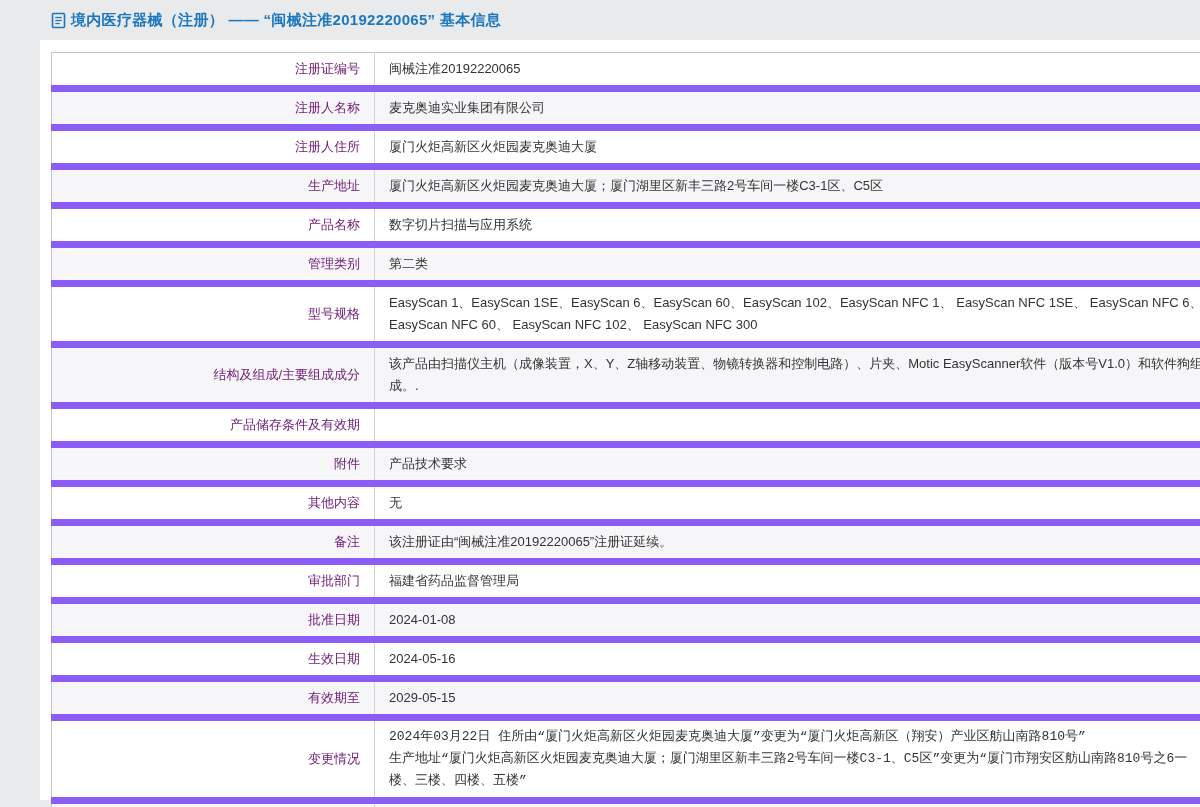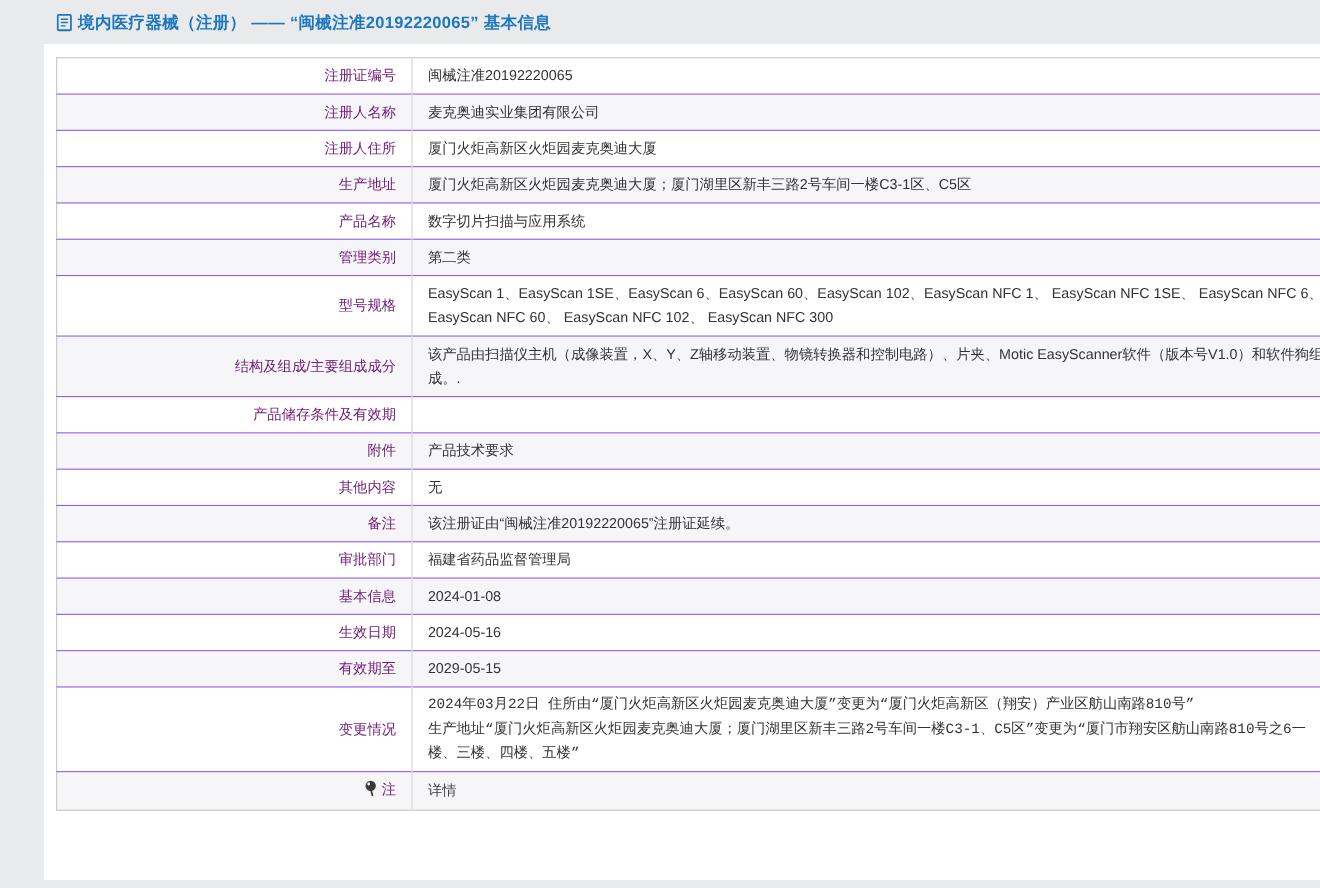--- a/index.html
+++ b/index.html
@@ -36,21 +36,21 @@
   }
 
   
   table.cert-table {
     width: 1171px;
     border-collapse: collapse;
     table-layout: fixed;
     border: 1px solid #c6c6c8;
   }
   table.cert-table td {
-    border-top: 1px solid #8b5cf6;
+    border-top: 7px solid #8b5cf6;
     font-size: 13px;
     line-height: 22px;
     padding: 5px 14px;
     vertical-align: middle;
   }
   table.cert-table tr:first-child td { border-top: none; }
   td.lbl {
     width: 323px;
     text-align: right;
     color: #701a75;
@@ -137,21 +137,21 @@
         </tr>
         <tr>
           <td class="lbl">备注</td>
           <td class="val">该注册证由“闽械注准20192220065”注册证延续。</td>
         </tr>
         <tr>
           <td class="lbl">审批部门</td>
           <td class="val">福建省药品监督管理局</td>
         </tr>
         <tr>
-          <td class="lbl">基本信息</td>
+          <td class="lbl">批准日期</td>
           <td class="val">2024-01-08</td>
         </tr>
         <tr>
           <td class="lbl">生效日期</td>
           <td class="val">2024-05-16</td>
         </tr>
         <tr>
           <td class="lbl">有效期至</td>
           <td class="val">2029-05-15</td>
         </tr>

